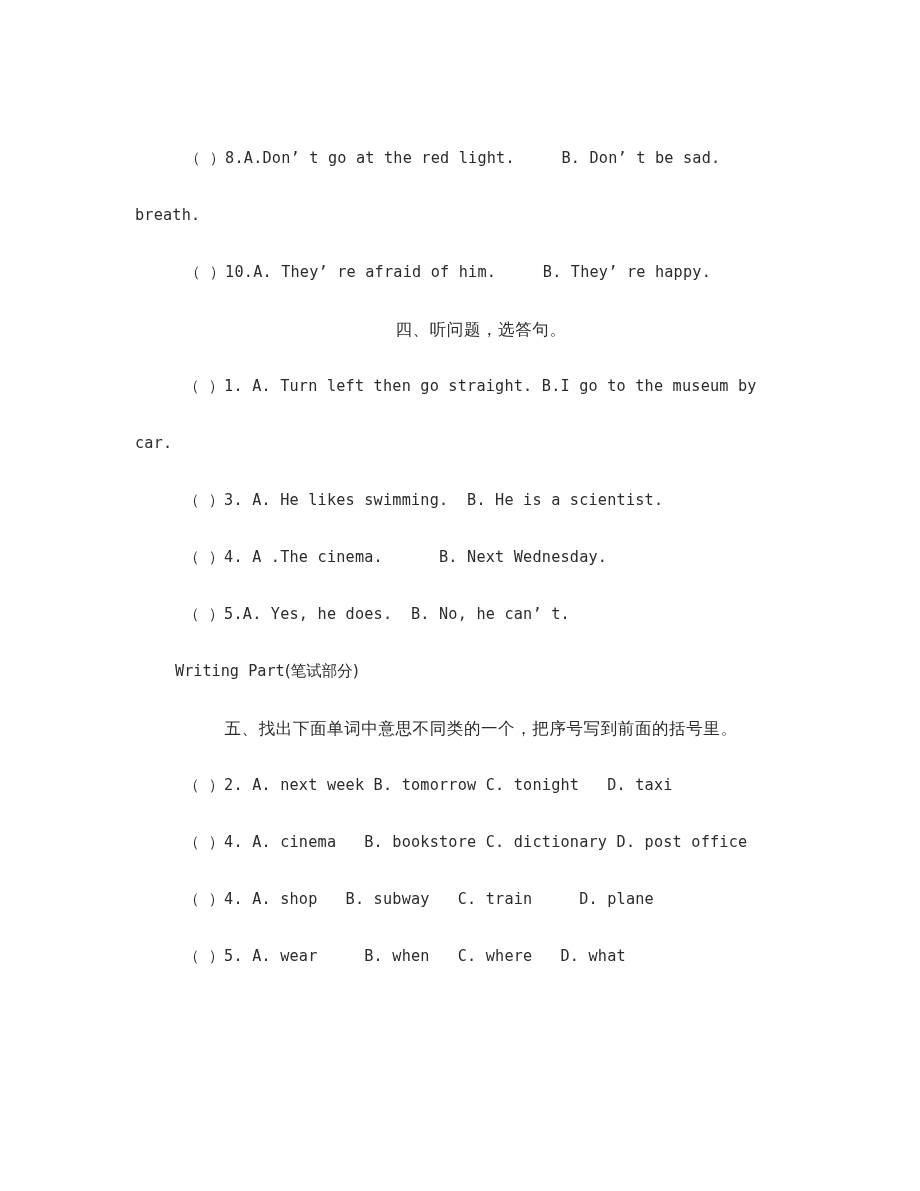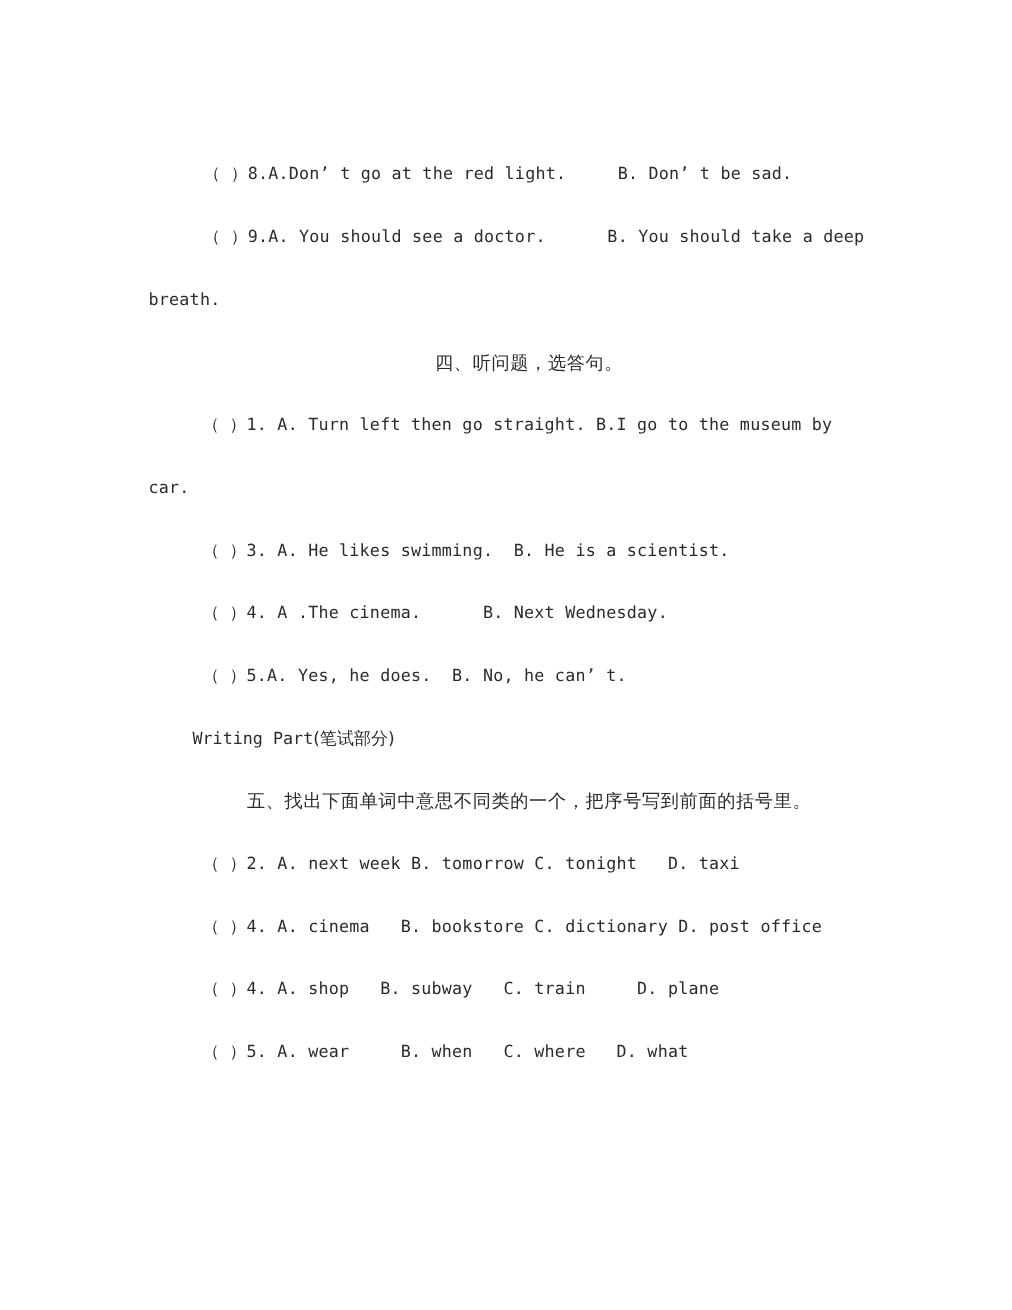--- a/index.html
+++ b/index.html
@@ -63,24 +63,24 @@
   }
 </style>
 </head>
 <body>
 
 <div class="page">
   <div class="body-col">
 
     <p class="line q-deep">（ ）8.A.Don’ t go at the red light.     B. Don’ t be sad.</p>
 
-    <p class="line q-deep">（ ）9.A. You should see a doctor.      B. You should take a deep</p>
 
     <p class="line cont">breath.</p>
 
+    <p class="line q-deep">（ ）10.A. They’ re afraid of him.     B. They’ re happy.</p>
 
     <p class="cn-head">四、听问题，选答句。</p>
 
     <p class="line q-norm">（ ）1. A. Turn left then go straight. B.I go to the museum by car.</p>
 
 
     <p class="line q-norm">（ ）3. A. He likes swimming.  B. He is a scientist.</p>
 
     <p class="line q-norm">（ ）4. A .The cinema.      B. Next Wednesday.</p>
 

